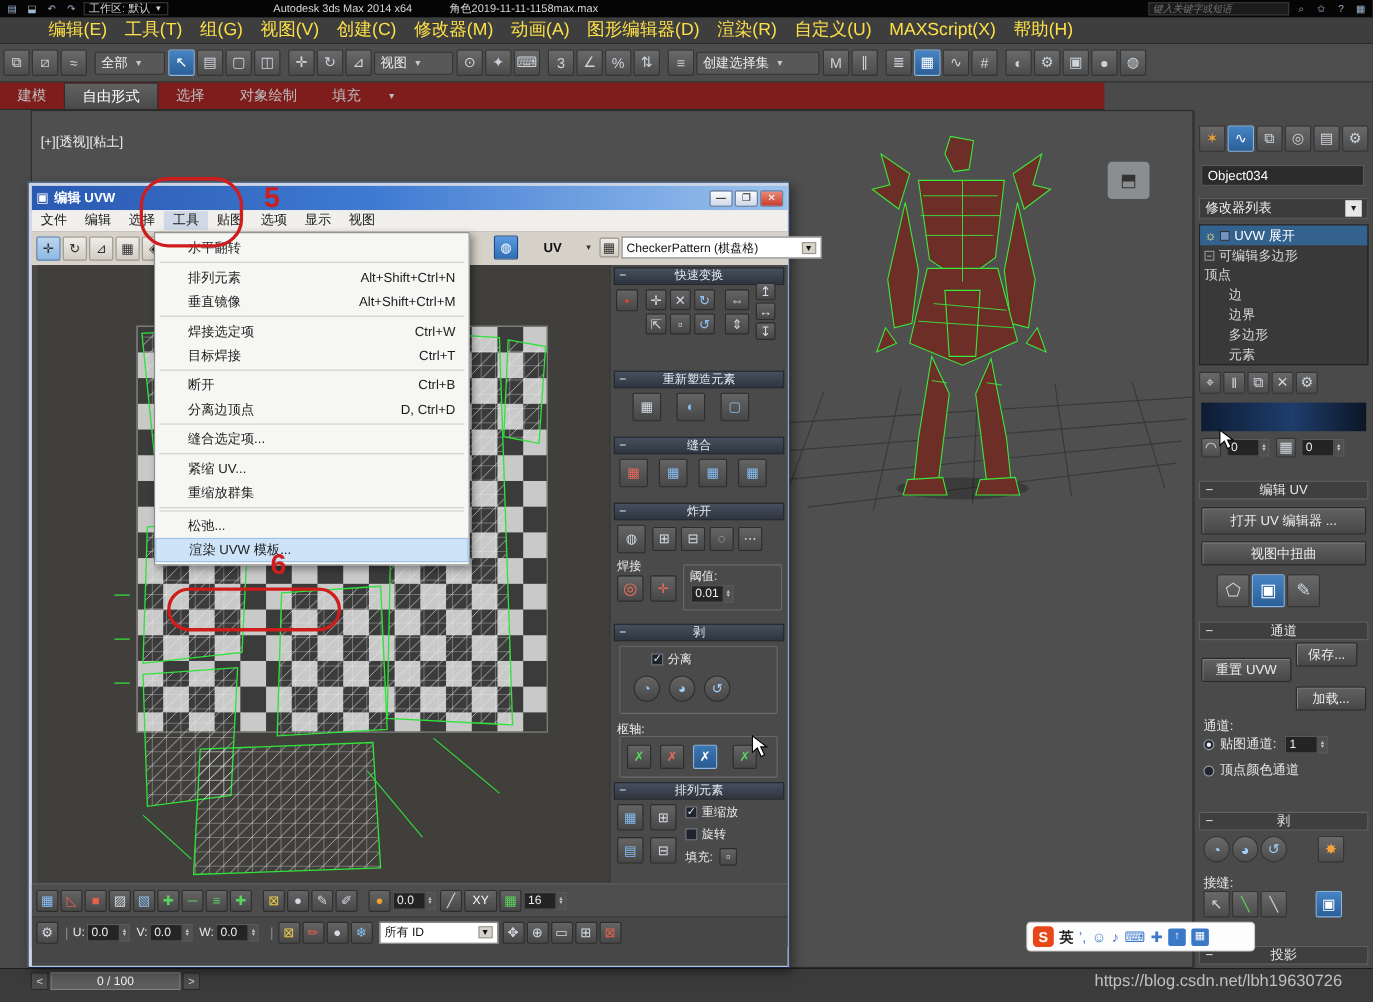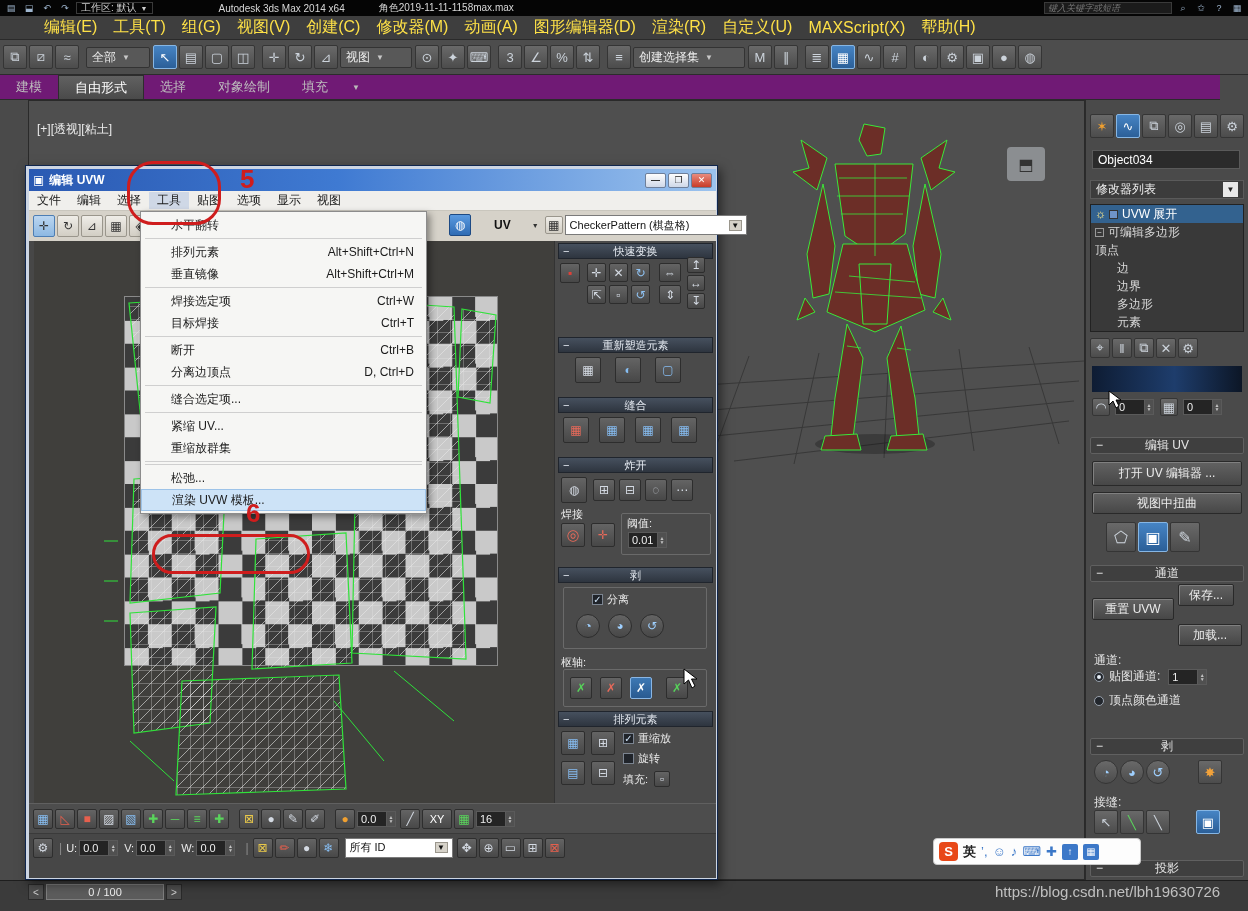--- a/index.html
+++ b/index.html
@@ -13,21 +13,21 @@
   #wsbox{height:12px;border:1px solid #3a3a3a;padding:0 4px;display:flex;align-items:center;color:#cfcfcf}
   #searchbox{height:12px;width:128px;background:#1b1b1b;border:1px solid #3a3a3a;color:#8b8b8b;font-style:italic;font-size:9px;padding:0 3px;font-family:inherit}
   #appmenu{left:0;top:16px;width:1248px;height:24px;background:#3e3e3e;border-bottom:1px solid #2a2a2a;display:flex;align-items:center;padding-left:36px}
   .menu-item{padding:0 8px;font-size:16px;color:#fde047}
   #maintb{left:0;top:40px;width:1248px;height:35px;background:#4d4d4d;border-bottom:1px solid #2c2c2c;display:flex;align-items:center;padding:0 3px}
   .ti{height:24px;min-width:24px;display:flex;align-items:center;justify-content:center;background:linear-gradient(#696969,#4c4c4c);border:1px solid #353535;border-radius:2px;color:#ccd3db;font-size:13px;margin-right:2px}
   .ti.sel{background:linear-gradient(#4684c4,#2b5f98);border-color:#86b6e4;color:#fff}
   .tsep{width:5px}
   .combo{height:21px;background:#585858;border:1px solid #333;border-radius:2px;color:#ececec;font-size:12px;display:flex;align-items:center;padding:0 5px;margin-right:3px}
   .combo .arr{margin-left:6px;font-size:8px;color:#c8c8c8}
-  #ribbon{left:0;top:75px;width:1220px;height:25px;background:#701a75;border-bottom:1px solid #2b2b2b;display:flex;align-items:flex-end}
+  #ribbon{left:0;top:75px;width:1004px;height:25px;background:#7f1d1d;border-bottom:1px solid #2b2b2b;display:flex;align-items:flex-end}
   .tab{padding:0 16px;height:24px;display:flex;align-items:center;font-size:13px;color:#bdbdbd}
   .tab.active{background:linear-gradient(#616161,#4a4a4a);color:#fff;border:1px solid #2d2d2d;border-bottom:none}
   
   #viewport{left:28px;top:100px;width:1057px;height:780px;background:#4f4f4f;border:1px solid #2a2a2a}
   #vplabel{left:8px;top:20px;color:#ececec;font-size:12px}
   #gizmobox{left:978px;top:46px;width:38px;height:34px;background:rgba(190,195,200,.55);border-radius:4px;display:flex;align-items:center;justify-content:center;color:#333;font-size:16px}
   
   #uvwwin{left:25px;top:165px;width:693px;height:715px;background:#ccd5e3;border:1px solid #10264d;box-shadow:3px 4px 10px rgba(0,0,0,.5);z-index:20}
   #uvwtitle{left:3px;top:3px;width:687px;height:22px;background:linear-gradient(90deg,#2a59b2,#3f7ad2 45%,#9cc3ee);display:flex;align-items:center;padding:0 4px;color:#fff;font-size:12px;font-weight:bold}
   .wbtn{width:21px;height:15px;margin-left:2px;background:linear-gradient(#fdfdfd,#cfd8e8);border:1px solid #6e7f9a;border-radius:2px;color:#222;font-size:9px;display:flex;align-items:center;justify-content:center}
@@ -95,21 +95,21 @@
 
   <div class="abs" id="apptitle">
     <span class="tinyicon">▤</span>
     <span class="tinyicon">⬓</span>
     <span class="tinyicon">↶</span>
     <span class="tinyicon">↷</span>
     <span id="wsbox">
         <span>工作区: 默认</span>
         <span style="margin-left:4px;font-size:7px">▼</span>
       </span>
-    <span style="margin-left:62px;color:#d8d8d8">Autodesk 3ds Max  2014 x64</span>
+    <span style="margin-left:92px;color:#d8d8d8">Autodesk 3ds Max  2014 x64</span>
     <span style="margin-left:30px;color:#d8d8d8">角色2019-11-11-1158max.max</span>
     <span style="margin-left:auto"></span>
     <input id="searchbox" placeholder="键入关键字或短语" style="">
     <span class="tinyicon">⌕</span>
     <span class="tinyicon">✩</span>
     <span class="tinyicon">?</span>
     <span class="tinyicon">▦</span>
   </div>
 
   <div class="abs" id="appmenu">

